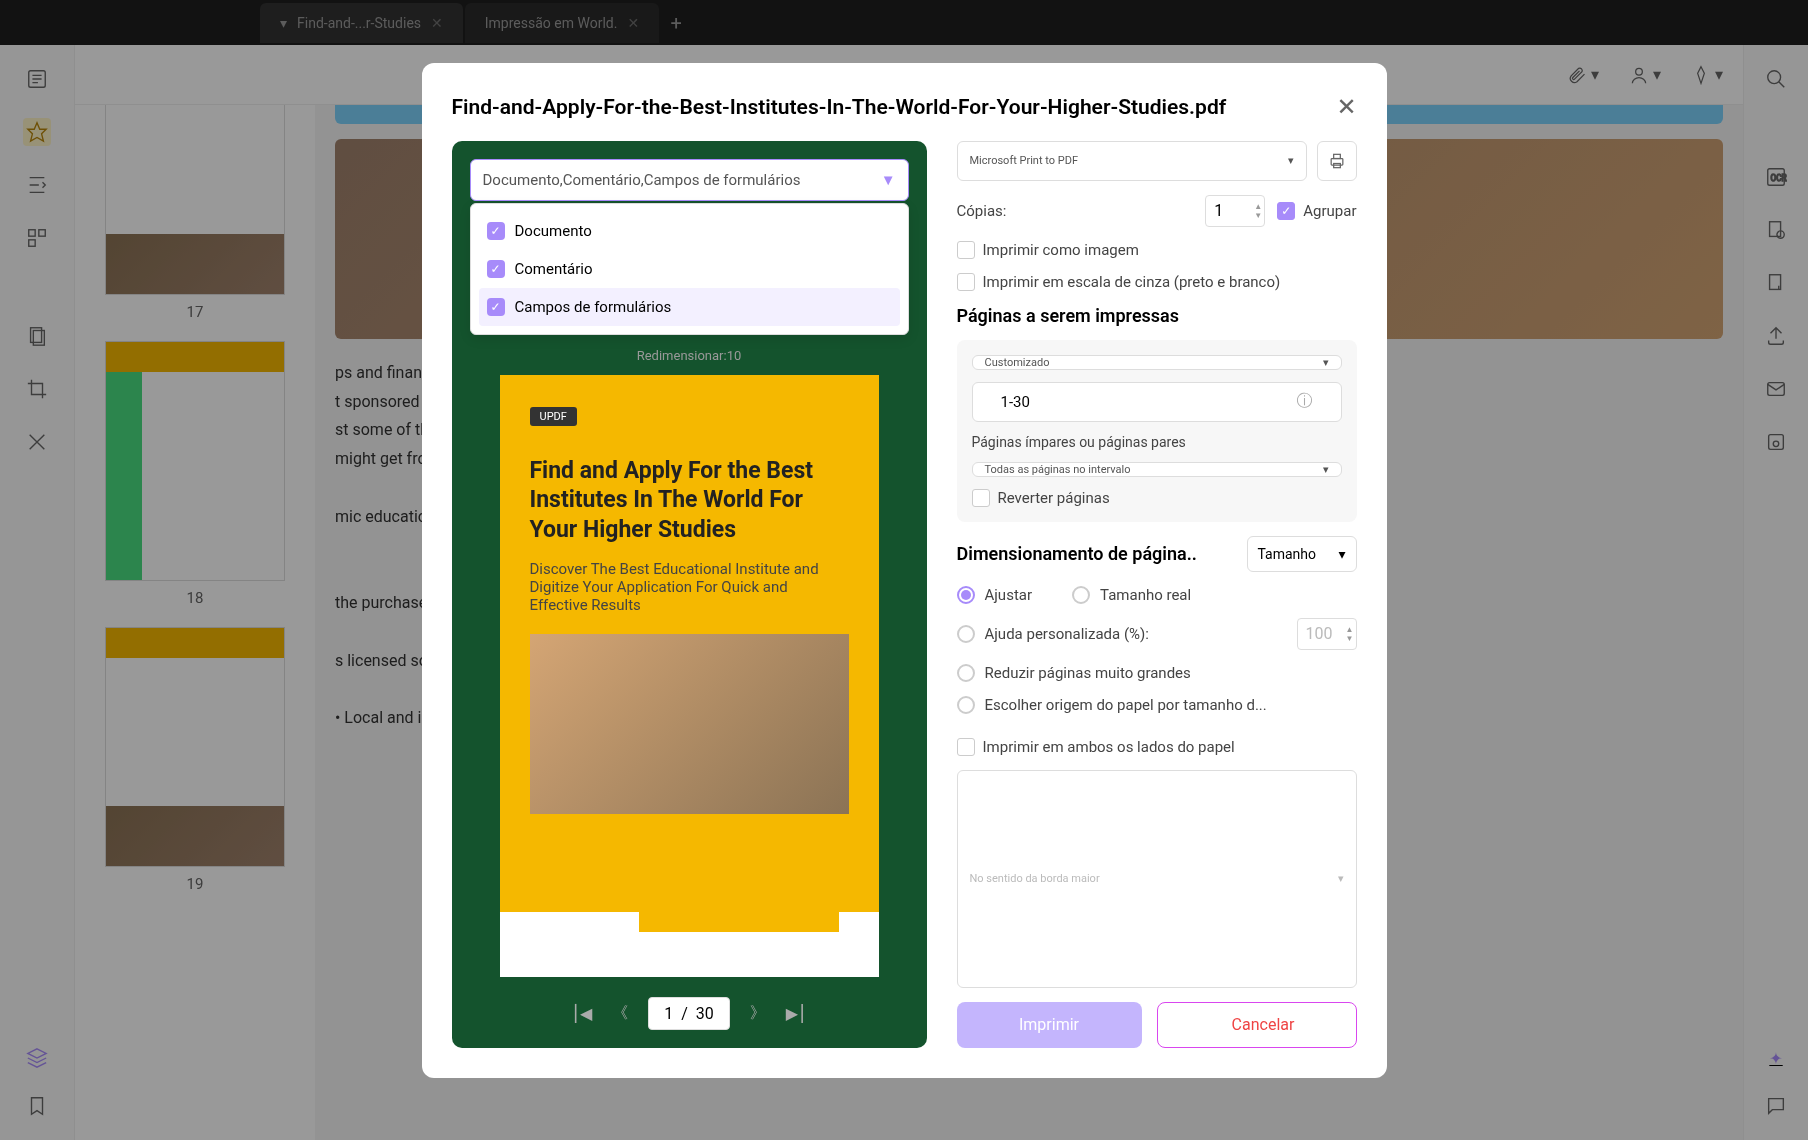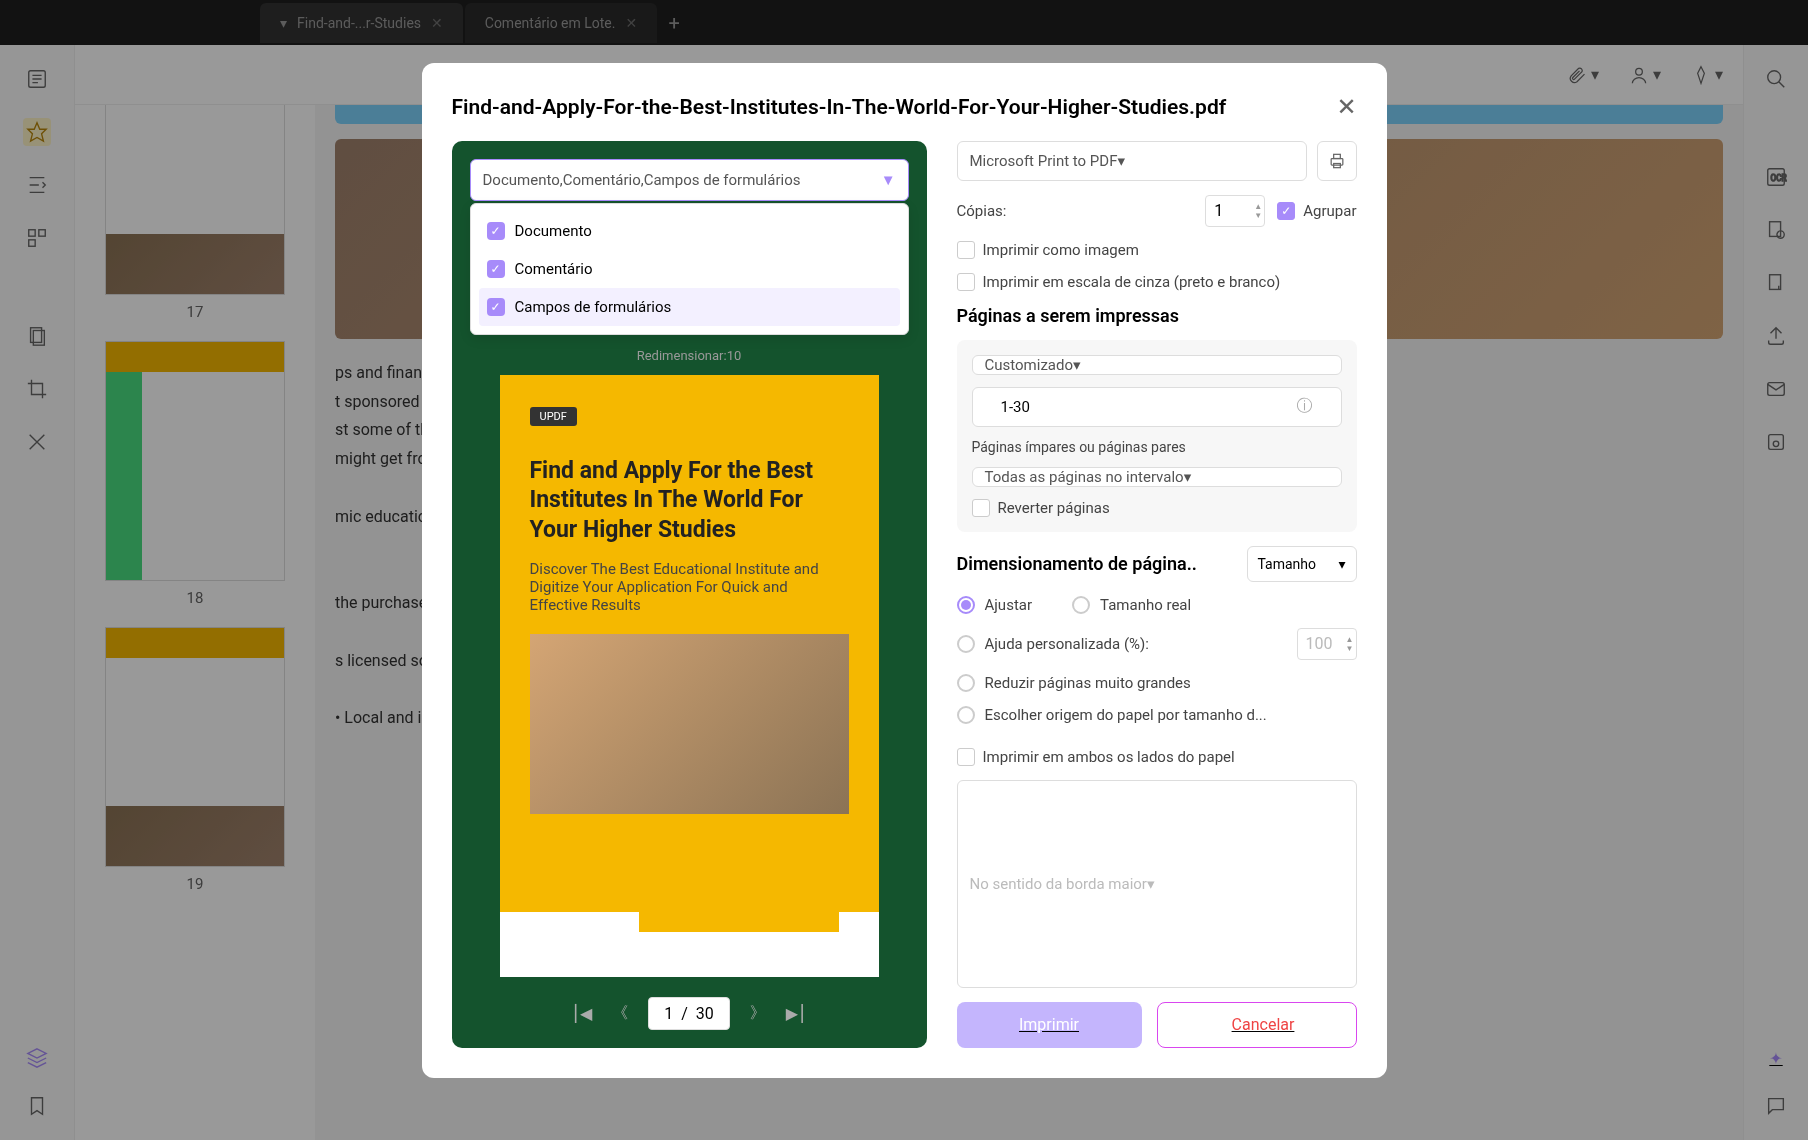--- a/index.html
+++ b/index.html
@@ -64,21 +64,21 @@
 .preview-photo { height: 180px; background: linear-gradient(135deg, #d4a574, #8b7355); margin-top: 20px; }
 .preview-white { height: 65px; background: #fff; position: relative; }
 .preview-white::after { content: ''; position: absolute; right: 40px; top: -30px; width: 200px; height: 50px; background: #f5b800; }
 
 .pager { display: flex; align-items: center; justify-content: center; gap: 20px; margin-top: 20px; }
 .pager-btn { color: #aaa; cursor: pointer; font-size: 16px; }
 .pager-input { display: flex; align-items: center; background: #fff; border: 1px solid #ddd; border-radius: 4px; padding: 6px 15px; gap: 8px; }
 
 .settings-panel { flex: 1; display: flex; flex-direction: column; gap: 14px; }
 .row { display: flex; align-items: center; gap: 10px; }
-.select { flex: 1; height: 40px; border: 1px solid #ddd; border-radius: 6px; padding: 0 12px; background: #fff; display: flex; align-items: center; font-size: 15px; color: #555; cursor: pointer; }
+.select { flex: 1; height: 40px; border: 1px solid #ddd; border-radius: 6px; padding: 0 12px; background: #fff; display: flex; align-items: center; justify-content: space-between; font-size: 11px; color: #555; cursor: pointer; }
 .print-icon-btn { width: 40px; height: 40px; border: 1px solid #ddd; border-radius: 6px; display: flex; align-items: center; justify-content: center; cursor: pointer; }
 .label { font-size: 15px; color: #444; }
 .spinner { width: 60px; height: 32px; border: 1px solid #ddd; border-radius: 4px; display: flex; align-items: center; padding: 0 8px; position: relative; }
 .spinner-arrows { position: absolute; right: 2px; display: flex; flex-direction: column; font-size: 8px; color: #999; }
 .chk { display: flex; align-items: center; gap: 8px; cursor: pointer; }
 .chk-box { width: 18px; height: 18px; border: 1px solid #ccc; border-radius: 3px; background: #fff; display: flex; align-items: center; justify-content: center; }
 .chk-box.checked { background: #a78bfa; border-color: #a78bfa; color: #fff; font-size: 12px; }
 
 .section-title { font-size: 18px; font-weight: 600; }
 .page-section { background: #f7f7f7; border-radius: 8px; padding: 15px; display: flex; flex-direction: column; gap: 12px; }
@@ -86,21 +86,21 @@
 .help-icon { color: #aaa; font-size: 16px; }
 
 .radio { display: flex; align-items: center; gap: 10px; cursor: pointer; }
 .radio-circle { width: 18px; height: 18px; border: 2px solid #ccc; border-radius: 50%; display: flex; align-items: center; justify-content: center; }
 .radio-circle.selected { border-color: #a78bfa; }
 .radio-circle.selected::after { content: ''; width: 10px; height: 10px; background: #a78bfa; border-radius: 50%; }
 .radio-row { display: flex; gap: 40px; }
 
 .size-select { width: 110px; height: 36px; border: 1px solid #ddd; border-radius: 6px; padding: 0 10px; display: flex; align-items: center; justify-content: space-between; font-size: 14px; }
 
-.buttons { display: flex; gap: 15px; margin-top: auto; text-decoration: underline; }
+.buttons { display: flex; gap: 15px; margin-top: auto; }
 .btn { flex: 1; height: 46px; border-radius: 8px; display: flex; align-items: center; justify-content: center; font-size: 16px; cursor: pointer; }
 .btn-primary { background: #c4b5fd; color: #fff; }
 .btn-secondary { background: #fff; border: 1px solid #d946ef; color: #ef4444; padding-left: 13px; }
 
 .top-toolbar { position: absolute; top: 45px; left: 75px; right: 65px; height: 60px; background: #fff; border-bottom: 1px solid #eee; display: flex; align-items: center; justify-content: flex-end; padding: 0 20px; gap: 30px; }
 .top-tool { display: flex; align-items: center; gap: 4px; color: #666; cursor: pointer; }
 </style>
 </head>
 <body>
 
@@ -117,21 +117,21 @@
   </div>
 </div>
 
 <div class="tabs">
   <div class="tab active">
     <span>▾</span>
     <span>Find-and-...r-Studies</span>
     <span class="tab-close">✕</span>
   </div>
   <div class="tab">
-    <span>Comentário em Lote.</span>
+    <span>Impressão em World.</span>
     <span class="tab-close">✕</span>
   </div>
   <div class="tab-add">+</div>
 </div>
 
 <div class="main-area">
   <div class="left-toolbar">
     <div class="tool-icon">
         <svg width="22" height="22" viewBox="0 0 24 24" fill="none" stroke="currentColor" stroke-width="1.5">
           <rect x="3" y="3" width="18" height="18" rx="2"></rect>

